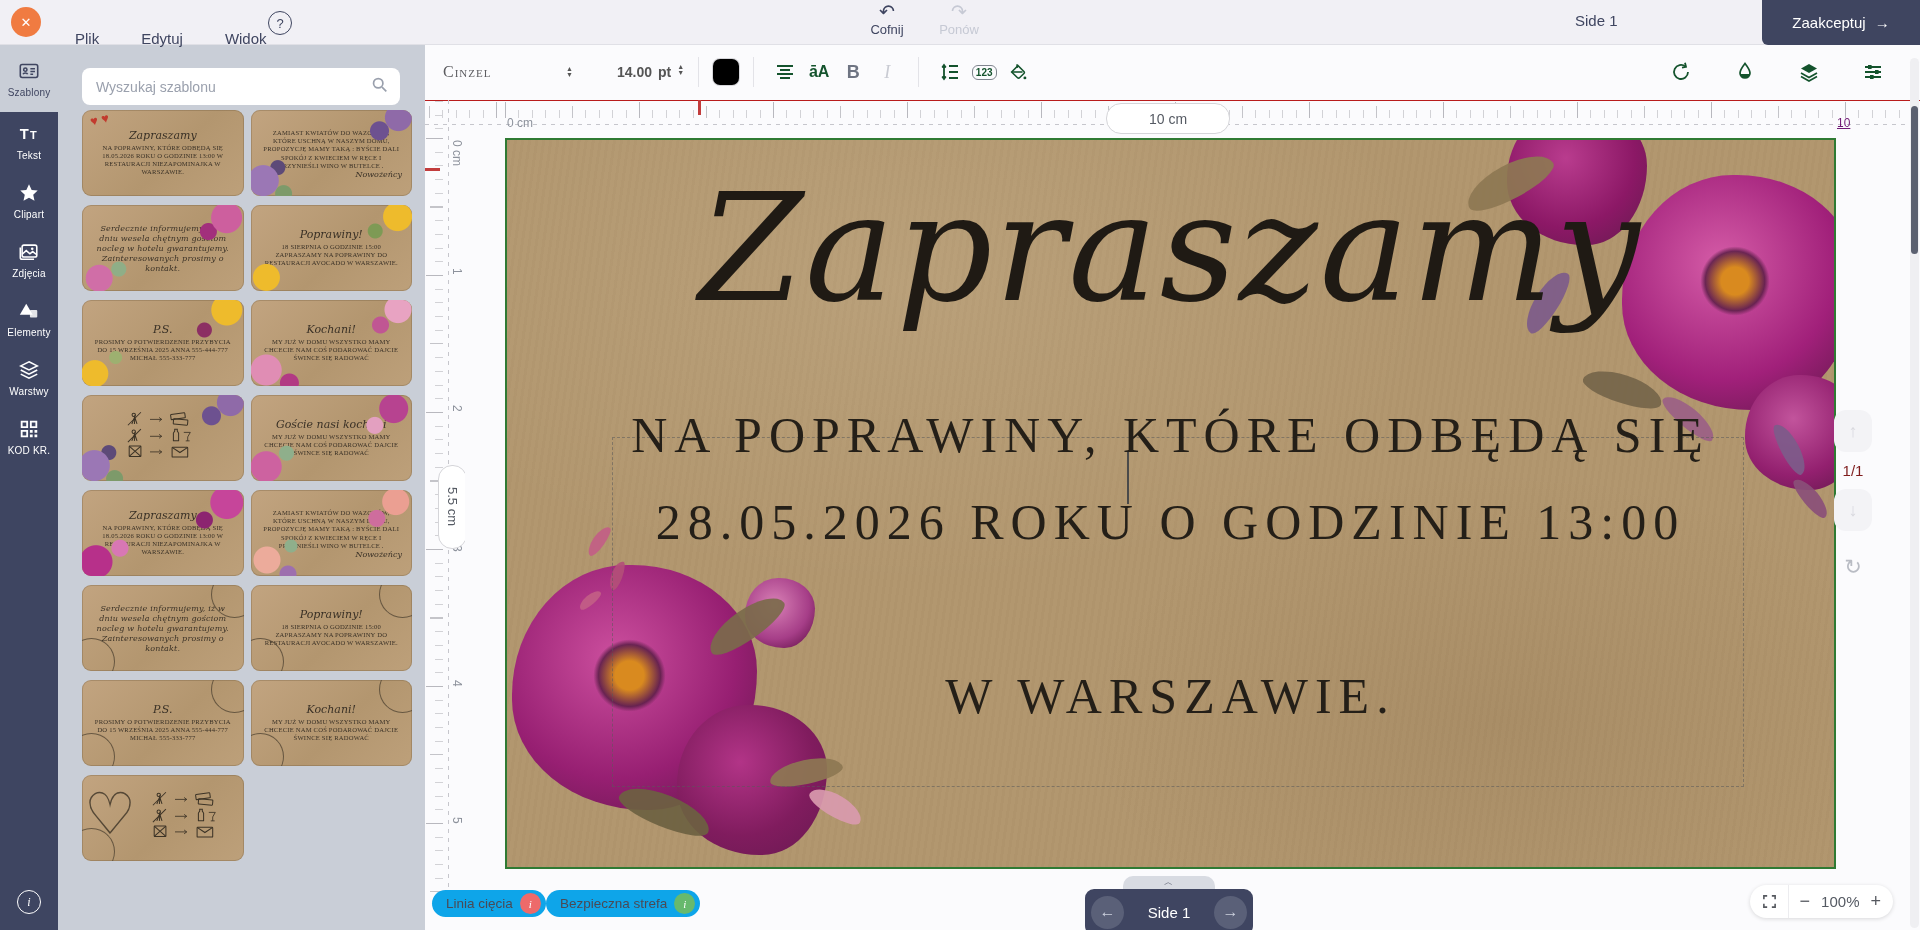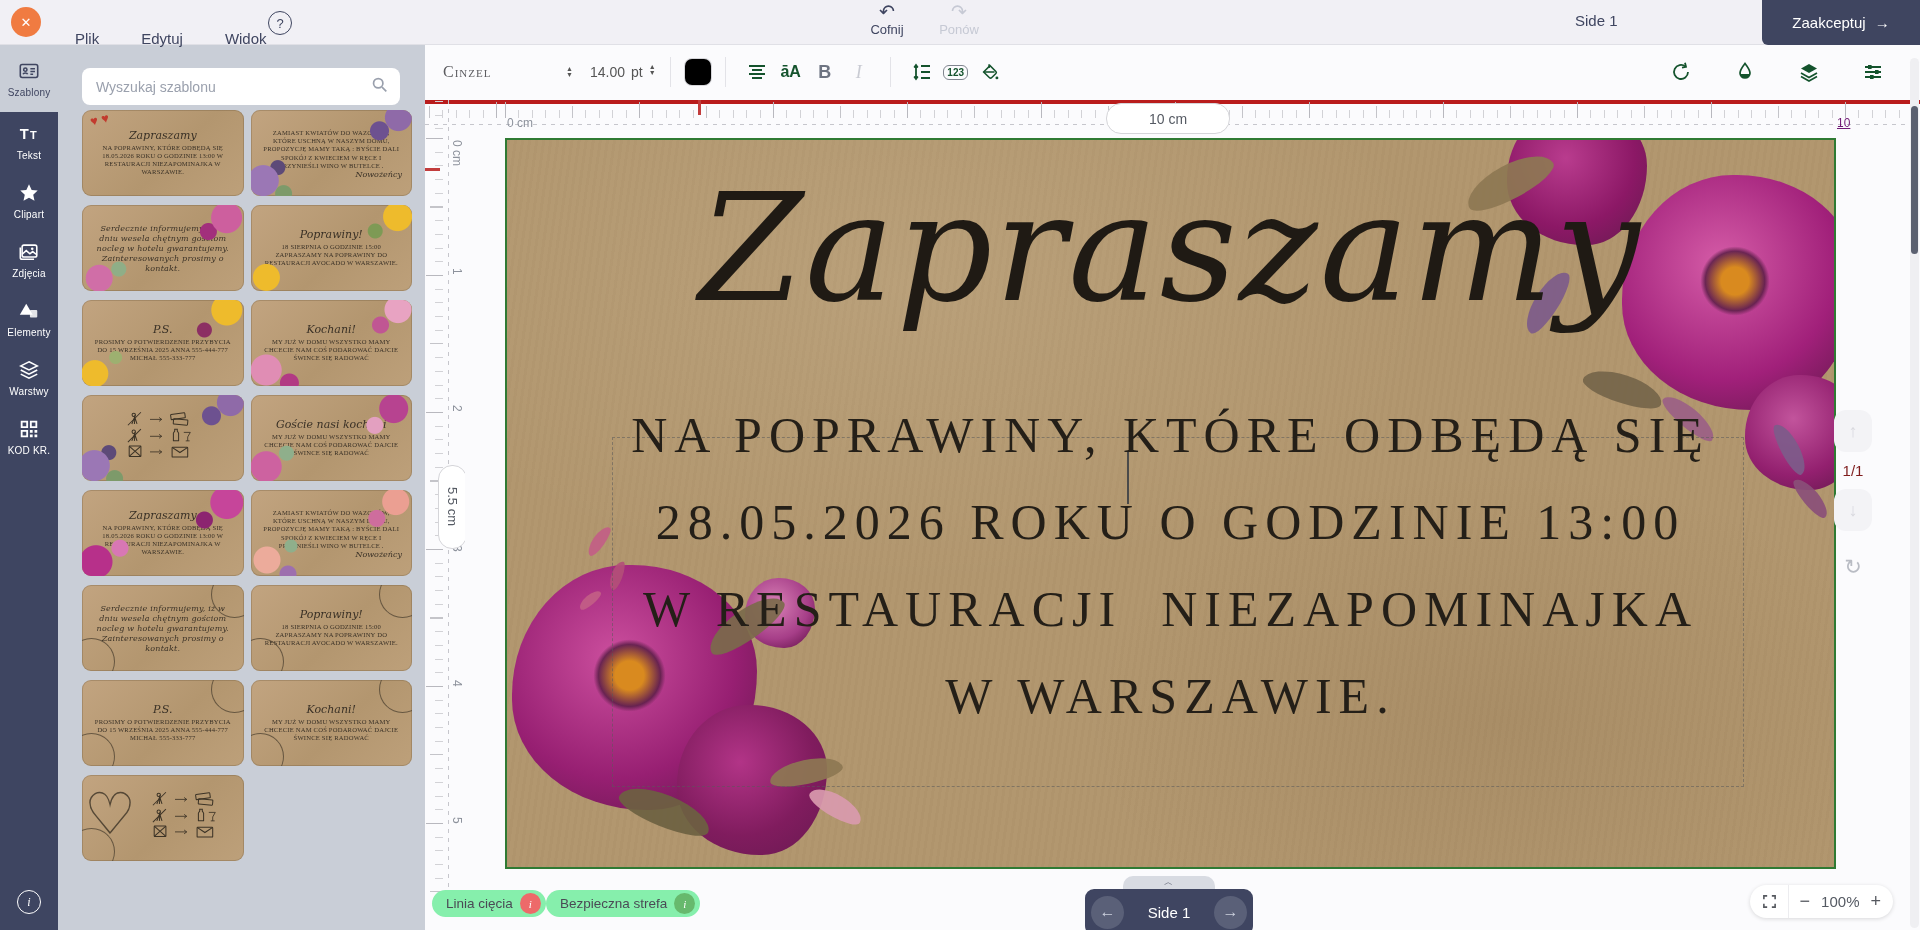--- a/index.html
+++ b/index.html
@@ -126,26 +126,26 @@
       border-left:1.5px solid #3c3326;border-bottom:1.5px solid #3c3326;border-radius:50%;opacity:.65;}
   .card[data-deco^="sketch"] .deco::after{content:"";position:absolute;left:-14px;bottom:-14px;width:46px;height:46px;
       border-right:1.5px solid #3c3326;border-top:1.5px solid #3c3326;border-radius:50%;opacity:.65;}
   .card[data-deco="sketchheart"] .deco::before{content:"♡";border:0;left:2px;top:4px;right:auto;bottom:auto;
       width:auto;height:auto;font-size:58px;line-height:70px;color:#3c3326;opacity:.8;border-radius:0;}
   .card[data-deco="sketchheart"]{padding-left:60px;}
 
   
   .workspace{position:absolute;left:425px;top:44px;width:1495px;height:886px;background:#fbfbfd;}
   .toolbar{position:absolute;left:0;top:0;width:100%;height:56px;background:#fbfbfd;
-           border-bottom:4px solid #b91c1c;display:flex;align-items:center;color:#6e7482;}
+           border-bottom:1px solid #b91c1c;display:flex;align-items:center;color:#6e7482;}
   .font-select{display:flex;align-items:center;gap:8px;margin-left:18px;width:130px;cursor:pointer;}
   .font-name{font-family:"Liberation Serif",serif;font-variant:small-caps;letter-spacing:1px;
              font-size:16px;color:#5c5c60;}
   .stepper{display:flex;flex-direction:column;font-size:7px;line-height:6px;color:#555;margin-left:auto;}
-  .size-box{display:flex;align-items:flex-start;gap:6px;margin-left:17px;color:#555;font-size:14px;cursor:pointer;}
+  .size-box{display:flex;align-items:flex-start;gap:6px;margin-left:44px;color:#555;font-size:14px;cursor:pointer;font-weight:bold;}
   .tb-sep{width:1px;height:30px;background:#e3e3e8;margin:0 14px;}
   .swatch{width:26px;height:26px;border-radius:7px;background:#000;box-shadow:0 0 0 1px #d6d6da;cursor:pointer;}
   .tb-btn{display:flex;align-items:center;justify-content:center;width:34px;height:34px;cursor:pointer;
           color:#14532d;font-size:16px;}
   .tb-btn svg{width:20px;height:20px;}
   .tb-btn.bold{font-weight:bold;font-size:18px;color:#6e7482;}
   .tb-btn.italic{font-family:"Liberation Serif",serif;font-style:italic;font-size:18px;color:#c9cbd3;}
   .num-chip{border:1.6px solid #80858f;border-radius:6px;font-size:10px;font-weight:bold;padding:1px 3px;}
   .tb-right{position:absolute;right:30px;top:0;height:56px;display:flex;align-items:center;gap:30px;}
   .tb-right .tb-btn svg{width:22px;height:22px;}
@@ -204,21 +204,21 @@
 
   
   .pager-handle{position:absolute;left:698px;top:832px;width:92px;height:20px;background:#d8dbe2;
         border-radius:10px 10px 0 0;display:flex;align-items:flex-start;justify-content:center;
         color:#5a5f70;font-size:9px;letter-spacing:1px;z-index:4;cursor:pointer;}
   .pager{position:absolute;left:660px;top:845px;width:168px;height:46px;background:#3f4561;border-radius:9px;
         display:flex;align-items:center;justify-content:space-between;padding:0 6px;box-sizing:border-box;z-index:5;}
   .pager .pg-btn{width:33px;height:33px;border-radius:50%;background:#5a6078;color:#ccd1de;font-size:16px;
         display:flex;align-items:center;justify-content:center;cursor:pointer;}
   .pager .pg-label{color:#fff;font-size:15px;}
-  .toggle-pill{position:absolute;top:846px;height:27px;background:#86efac;border-radius:14px;
+  .toggle-pill{position:absolute;top:846px;height:27px;background:#0ea5e9;border-radius:14px;
         display:flex;align-items:center;gap:7px;padding:0 5px 0 14px;font-size:13.5px;color:#4a4a55;z-index:5;cursor:pointer;}
   .toggle-pill .info{width:21px;height:21px;border-radius:50%;color:#fff;display:flex;align-items:center;
         justify-content:center;font-size:11px;font-family:"Liberation Serif",serif;font-style:italic;}
   .tg-cut{left:7px;}
   .tg-safe{left:121px;}
   .tg-cut .info{background:#ed6a6a;}
   .tg-safe .info{background:#67b96d;}
   .zoombar{position:absolute;right:27px;top:841px;height:33px;background:#fff;border-radius:17px;
         box-shadow:0 1px 4px rgba(0,0,0,.14);display:flex;align-items:center;padding:0 12px;gap:11px;
         color:#555a63;font-size:15px;z-index:5;}
@@ -612,21 +612,21 @@
     <i class="leaf" style="--x:110px;--y:655px;--w:96px;--h:32px;--c:#6d6141;--r:22deg;"></i>
     <i class="leaf" style="--x:262px;--y:620px;--w:74px;--h:24px;--c:#8d7752;--r:-12deg;"></i>
     <i class="leaf" style="--x:300px;--y:655px;--w:58px;--h:22px;--c:#d99aae;--r:30deg;"></i>
 
     <i class="leaf" style="--x:75px;--y:395px;--w:34px;--h:12px;--c:#c25e86;--r:-55deg;"></i>
     <i class="leaf" style="--x:95px;--y:430px;--w:30px;--h:11px;--c:#b34f78;--r:-70deg;"></i>
     <i class="leaf" style="--x:70px;--y:455px;--w:26px;--h:10px;--c:#c25e86;--r:-40deg;"></i>
 
     <div class="canvas-title">Zapraszamy</div>
     <div class="sel-box"></div>
-    <div class="canvas-lines"><span>NA POPRAWINY, KTÓRE ODBĘDĄ SIĘ</span><br><span>28.05.2026 ROKU O GODZINIE 13:00</span><br><span>W RESTAURACJI  NIEZAPOMINAJKA</span><br><span>W WARSZAWIE.</span></div>
+    <div class="canvas-lines"><span>NA POPRAWINY, KTÓRE ODBĘDĄ SIĘ</span><br><span>28.05.2026 ROKU O GODZINIE 13:00</span><br><br><span>W WARSZAWIE.</span></div>
     <div class="caret"></div>
   </div>
 
   <div class="pager-handle">
     <span>︿</span>
   </div>
   <div class="pager">
     <div class="pg-btn">
       <span>←</span>
     </div>

